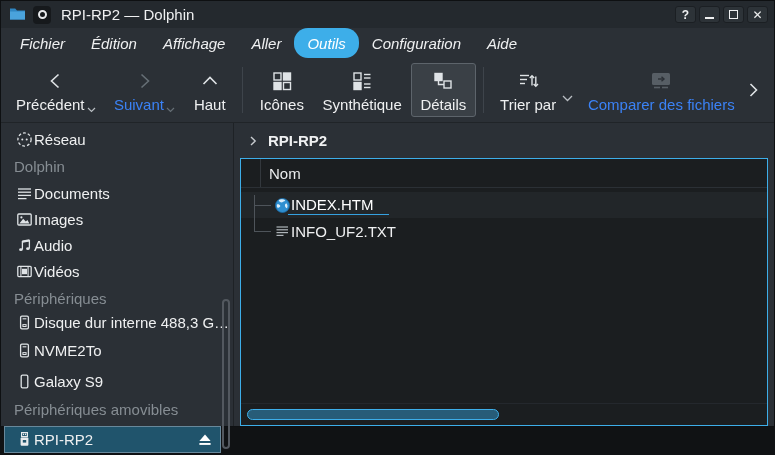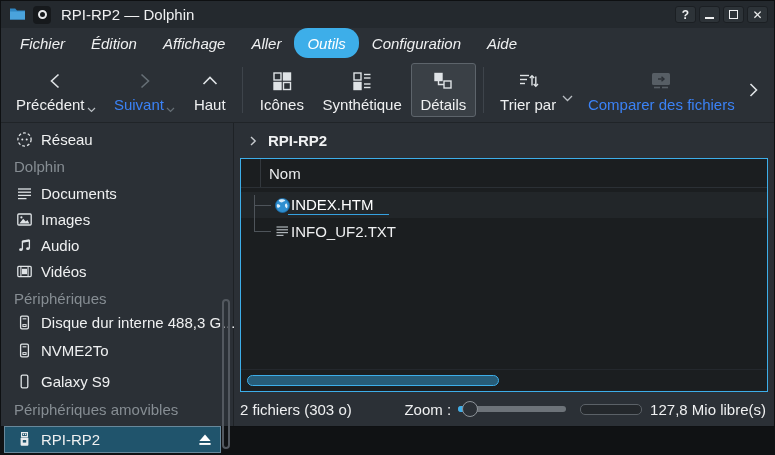--- a/index.html
+++ b/index.html
@@ -41,21 +41,21 @@
   .side-caret{position:absolute;right:-8px;top:24px;}
   .tsep{width:1px;height:46px;background:#3e444b;margin:0 7px;flex:none;}
   .toverflow{margin-left:auto;margin-right:5px;display:flex;align-items:center;}
 
   
   .body-row{flex:1;display:flex;min-height:0;}
 
   
   .sidebar{width:233px;flex:none;border-right:1px solid #1e2226;padding-top:3px;
            display:flex;flex-direction:column;position:relative;}
-  .side-item{height:26px;flex:none;display:flex;align-items:center;gap:8px;padding-left:15px;}
+  .side-item{height:26px;flex:none;display:flex;align-items:center;gap:1px;padding-left:15px;}
   .side-item svg{flex:none;}
   .side-header{height:28px;flex:none;display:flex;align-items:flex-end;
                padding:0 0 5px 13px;color:#868d93;}
   .side-header.tall{height:30px;padding-bottom:6px;}
   .bar-item{height:28px;flex:none;display:flex;flex-direction:row;}
   .bar-item .side-item{height:21px;}
   .usage-track{margin:2px 18px 0 39px;height:3px;background:#70767c;border-radius:2px;overflow:hidden;}
   .usage-fill{height:100%;background:#2e9ade;}
   .side-item.selected-row{height:27px;margin:2px 12px 0 3px;padding-left:11px;
                           background:#20546c;border:1px solid #68889b;}
@@ -396,30 +396,16 @@
                 <line x1="2.5" y1="12.4" x2="9.5" y2="12.4"></line>
             </svg>
             <span class="file-name">INFO_UF2.TXT</span>
           </div>
 
           <div class="rows-bottom-line"></div>
           <div class="hscroll"></div>
         </div>
       </div>
 
-      <div class="statusbar">
-        <span>2 fichiers (303 o)</span>
-        <div class="zoom-group">
-          <span>Zoom :</span>
-          <div class="slider">
-            <div class="slider-fill"></div>
-            <div class="slider-handle"></div>
-          </div>
-        </div>
-        <div class="cap-group">
-          <div class="cap-bar"></div>
-          <span>127,8 Mio libre(s)</span>
-        </div>
-      </div>
 
     </div>
   </div>
 </div>
 
 </body></html>

